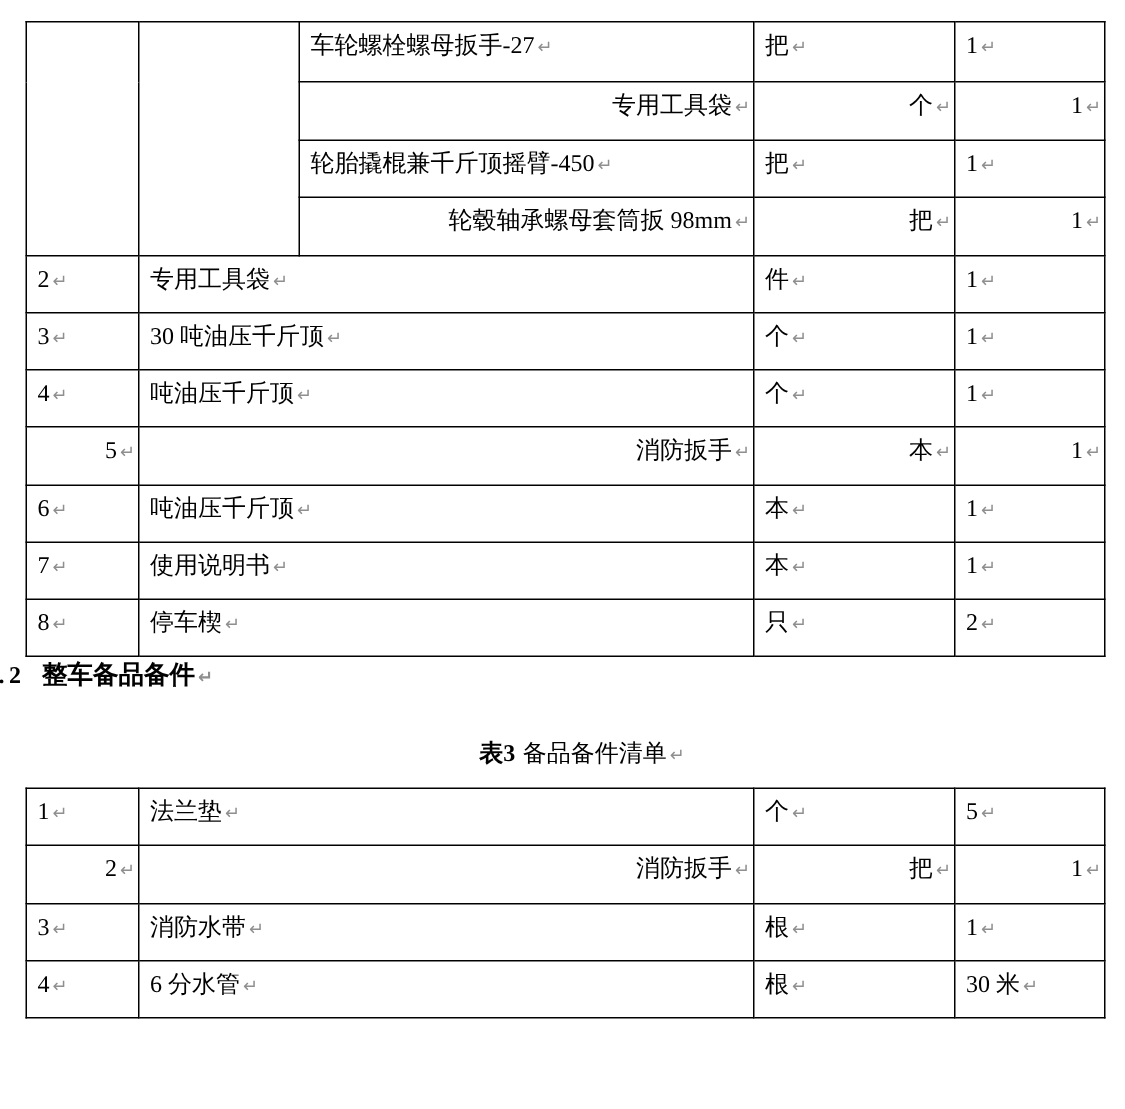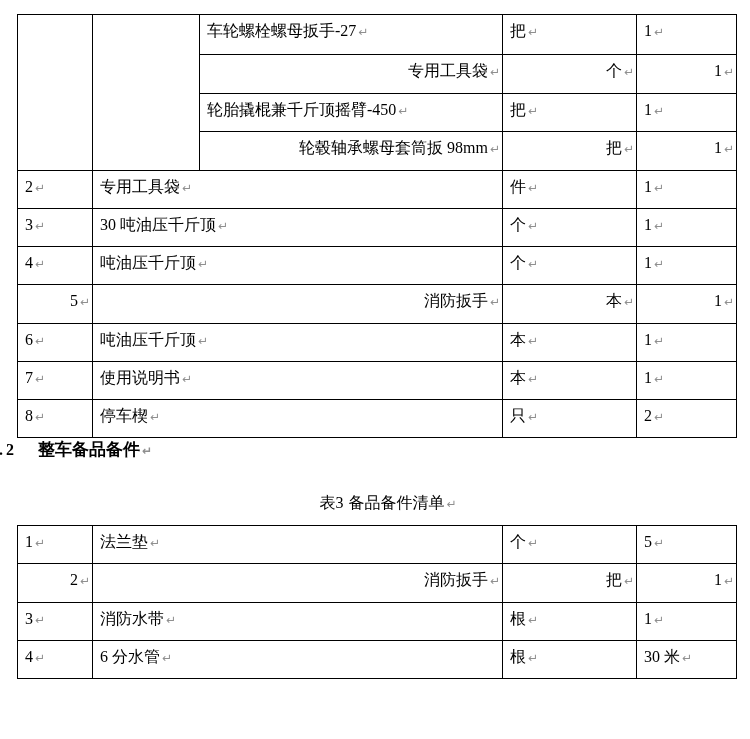--- a/index.html
+++ b/index.html
@@ -40,32 +40,32 @@
   .heading{
     position:absolute;
     left:0;top:440px;
     font-size:16px;
     font-weight:bold;
     line-height:19px;
     white-space:nowrap;
   }
   .heading .h-dot{margin-left:-1px;}
   .heading .h-num{margin-left:3px;}
-  .heading .h-title{margin-left:24px;font-size:17px;}
+  .heading .h-title{margin-left:14px;font-size:17px;}
   .caption{
     position:absolute;
     left:0;top:493px;
     width:750px;
     text-align:center;
     text-indent:26px;
     font-size:16px;
     line-height:19px;
     white-space:nowrap;
   }
-  .caption .cap-label{font-weight:normal;}
+  .caption .cap-label{font-weight:bold;}
   .caption .cap-title{margin-left:5px;}
 </style>
 </head>
 <body>
 
 <div class="page">
 
   <table class="doc-table tbl1">
     <colgroup>
       <col style="width:75px">

